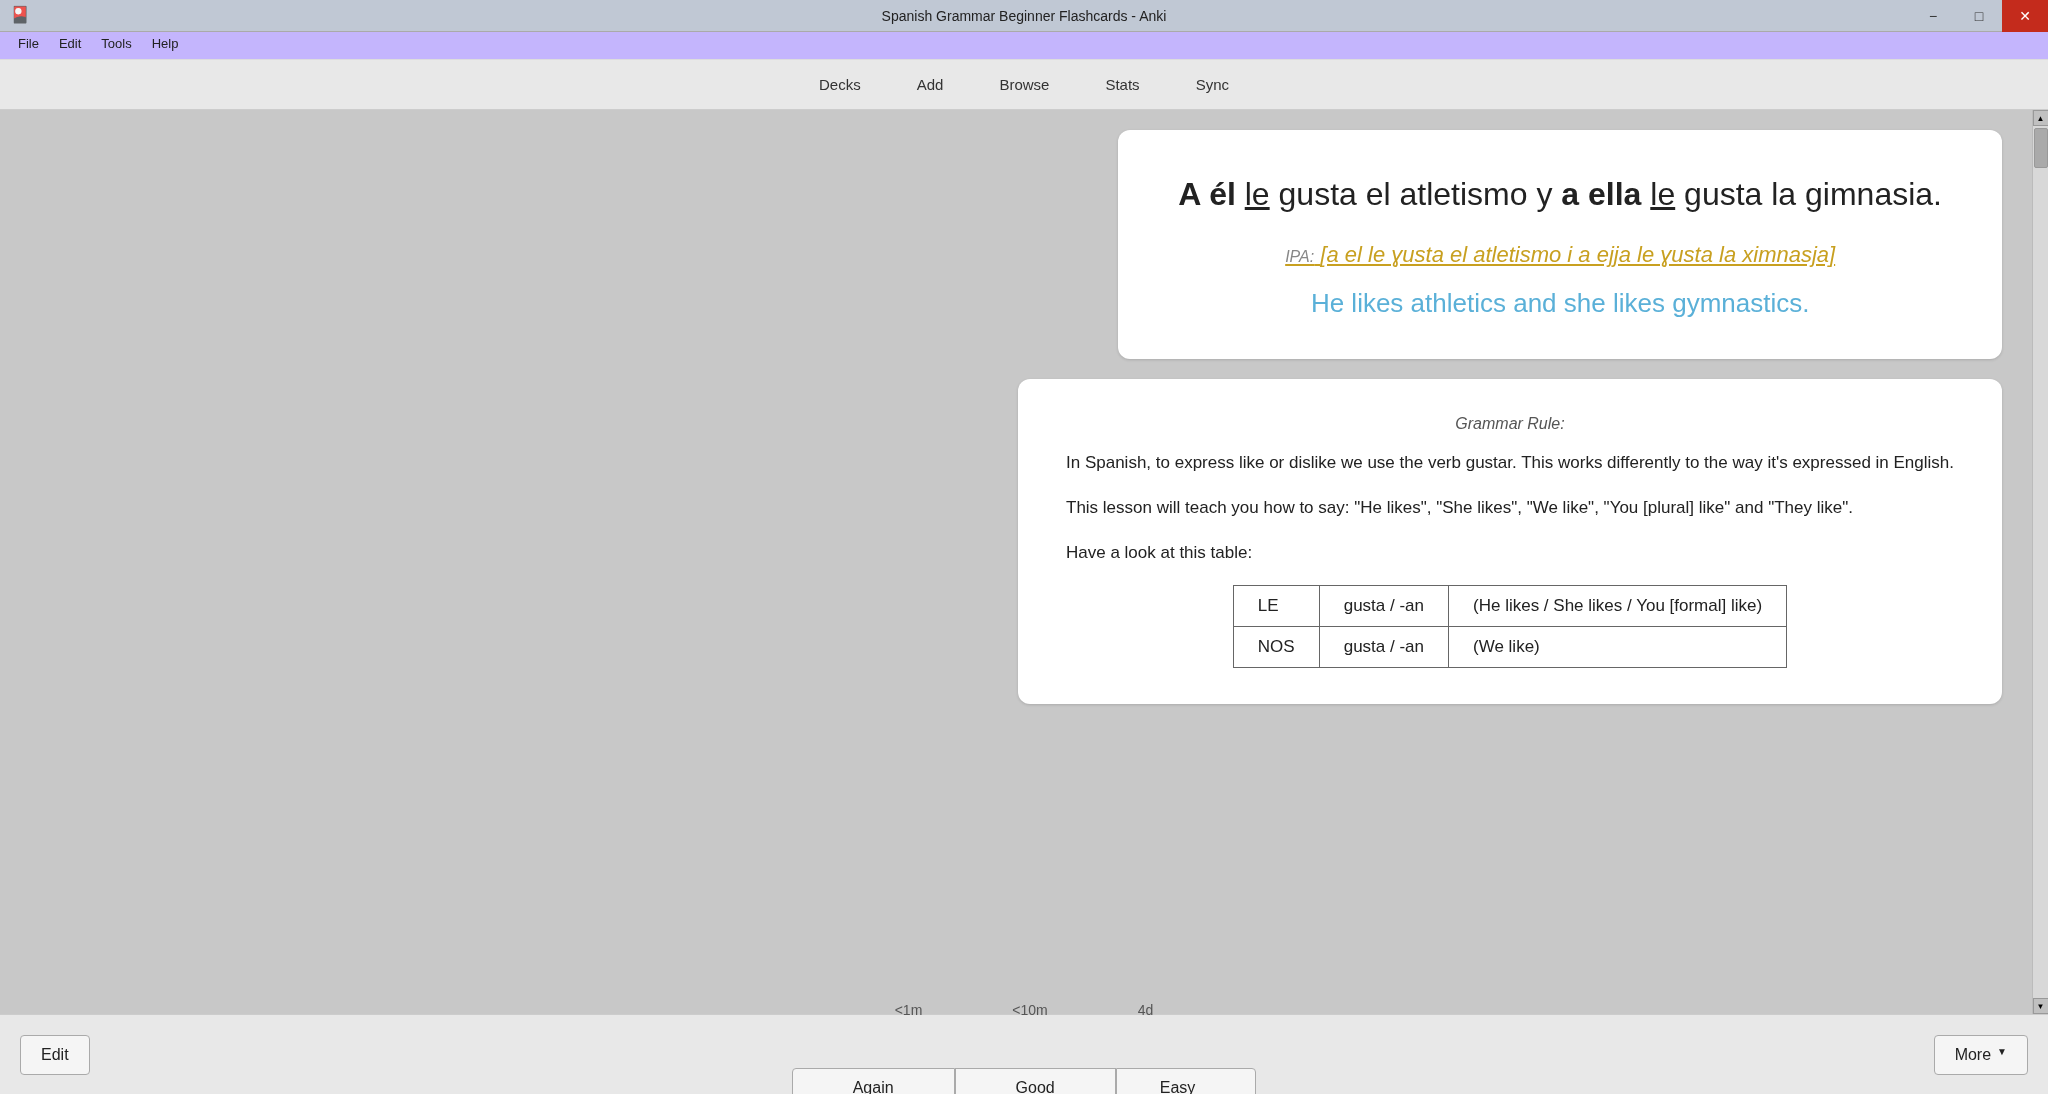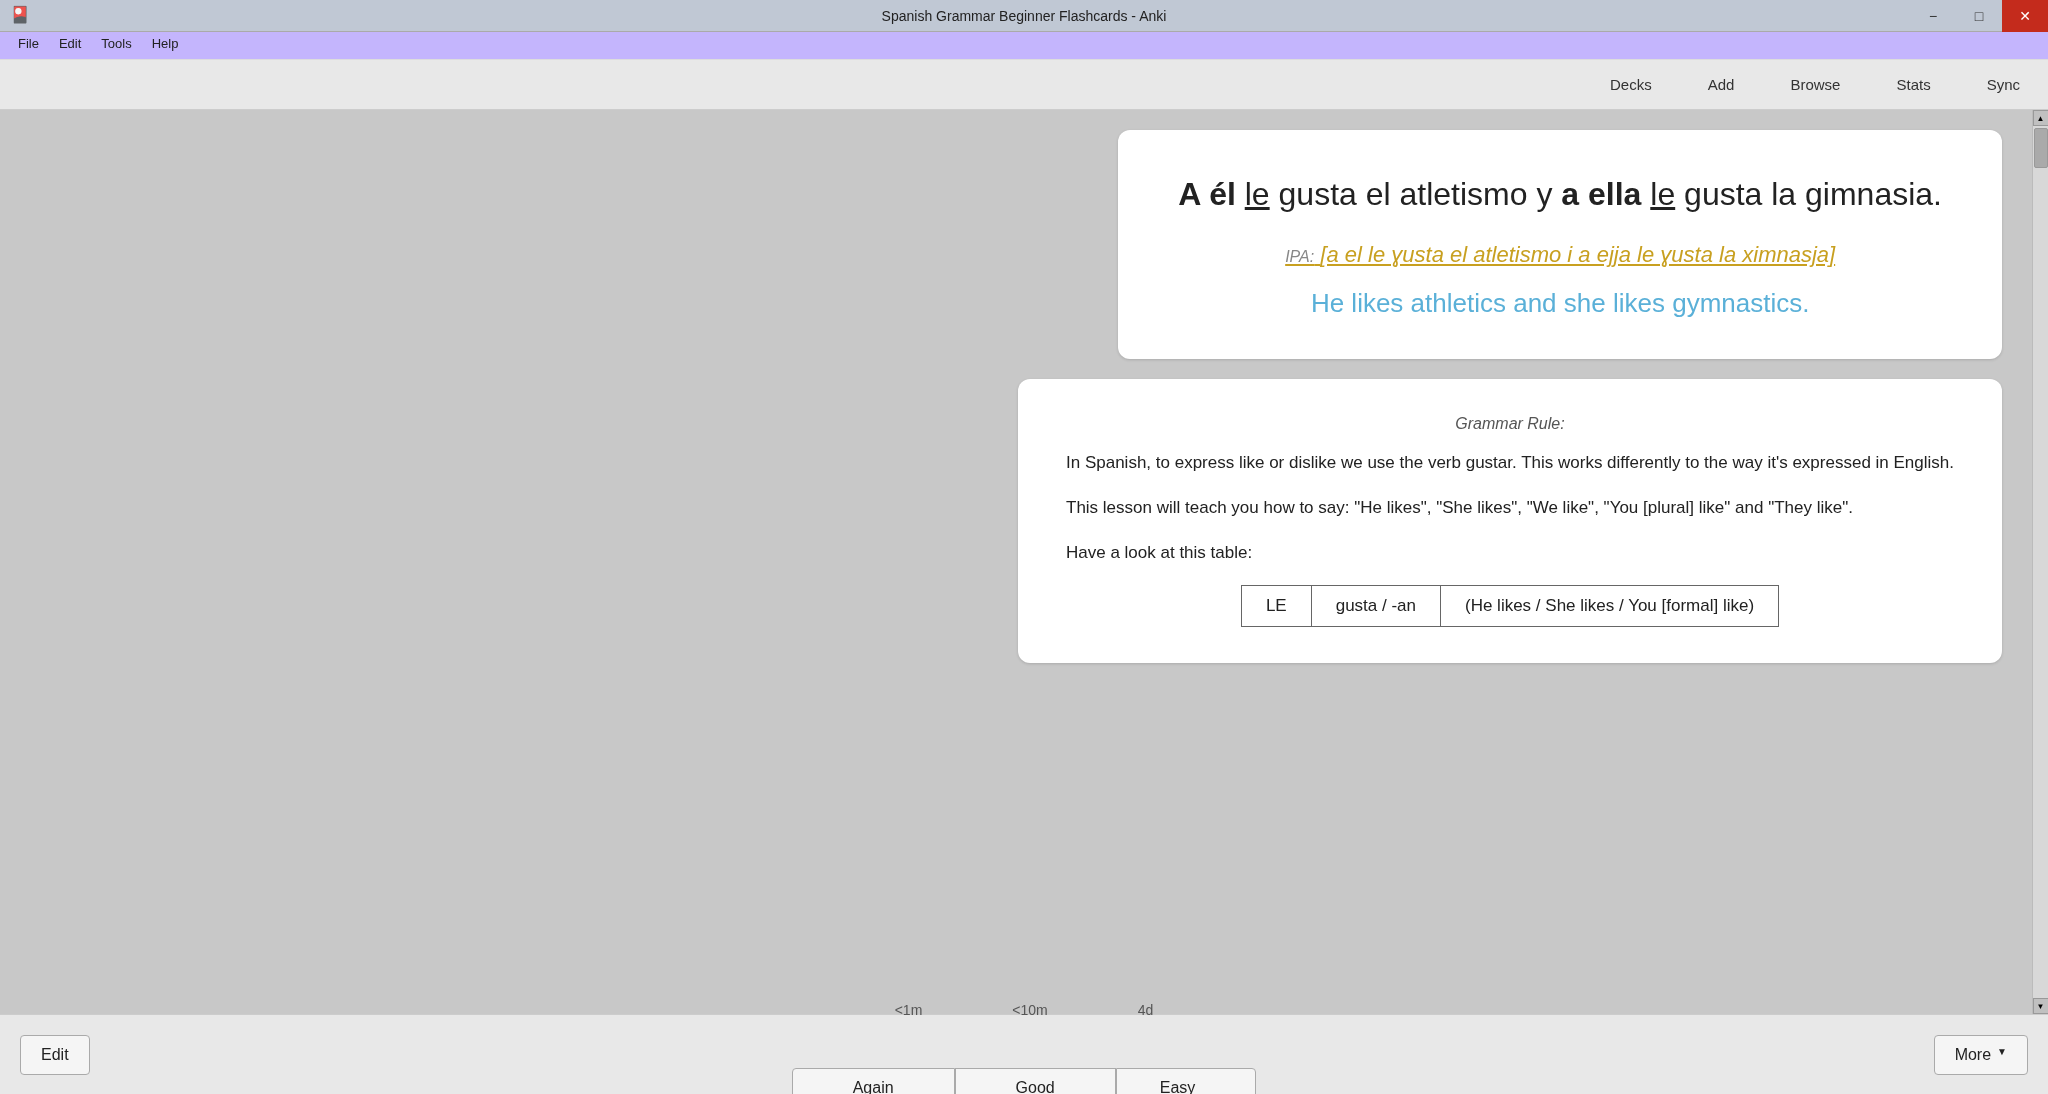--- a/index.html
+++ b/index.html
@@ -71,21 +71,21 @@
       cursor: pointer;
       color: #222;
     }
 
     
     .nav-bar {
       background: #e8e8e8;
       height: 50px;
       display: flex;
       align-items: center;
-      justify-content: flex-end;
+      justify-content: center;
       gap: 0;
       flex-shrink: 0;
       border-bottom: 1px solid #ccc;
     }
     .nav-btn {
       padding: 8px 28px;
       font-size: 15px;
       cursor: pointer;
       color: #333;
       background: transparent;
@@ -320,20 +320,25 @@
       <div class="grammar-text">In Spanish, to express like or dislike we use the verb gustar. This works differently to the way it's expressed in English.</div>
       <div class="grammar-text">This lesson will teach you how to say: "He likes", "She likes", "We like", "You [plural] like" and "They like".</div>
       <div class="grammar-text">Have a look at this table:</div>
       <table class="grammar-table">
         <tbody id="grammar-table-body">
         <tr>
               <td>LE</td>
               <td>gusta / -an</td>
               <td>(He likes / She likes / You [formal] like)</td>
             </tr>
+            <tr>
+              <td>NOS</td>
+              <td>gusta / -an</td>
+              <td>(We like)</td>
+            </tr>
           </tbody>
       </table>
     </div>
 
   </div>
 
   <div class="scrollbar-track">
     <div class="scrollbar-btn">▲</div>
     <div class="scrollbar-thumb"></div>
     <div style="flex:1"></div>

